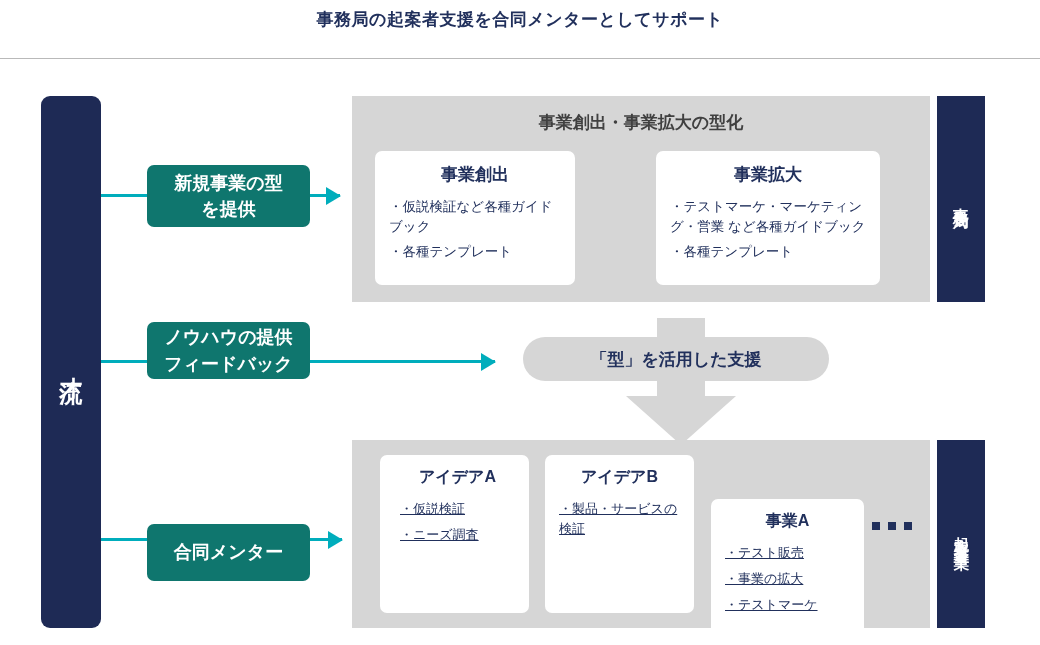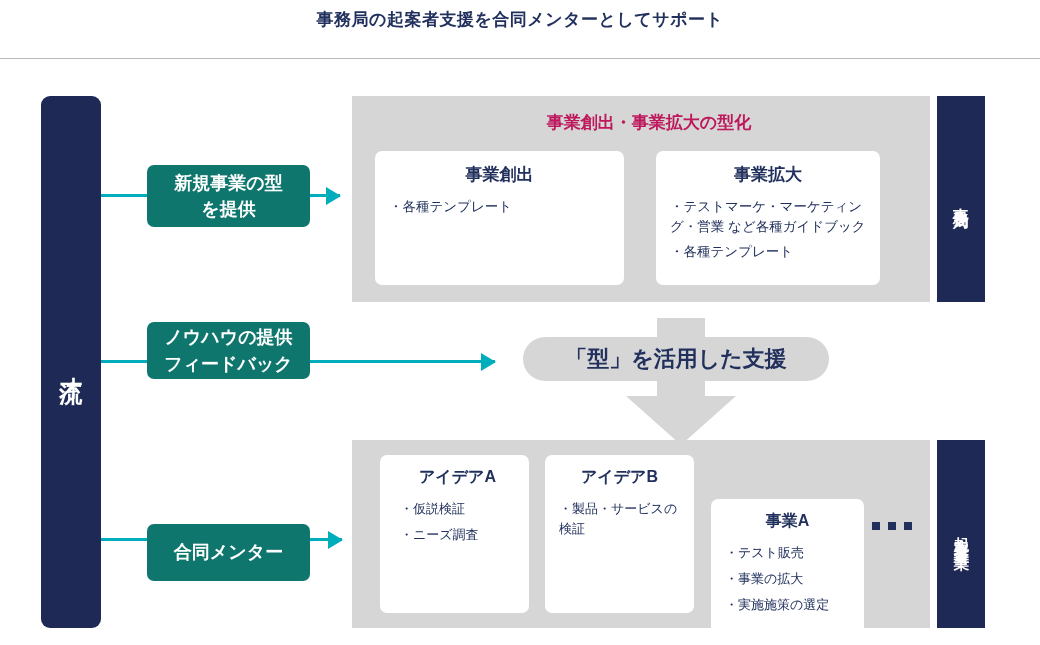--- a/index.html
+++ b/index.html
@@ -112,26 +112,26 @@
   .gray-panel {
     position: absolute;
     background: #d6d6d6;
     z-index: 0;
   }
   .panel-top    { left: 352px; top: 96px;  width: 578px; height: 206px; }
   .panel-bottom { left: 352px; top: 440px; width: 578px; height: 188px; }
 
   .panel-heading {
     position: absolute;
-    left: 8px; top: 15px;
+    left: 0; top: 15px;
     width: 100%;
     text-align: center;
     font-size: 17px;
     font-weight: 700;
-    color: #be185d;
+    color: #404040;
   }
 
   
   .card {
     position: absolute;
     background: #ffffff;
     border-radius: 7px;
     box-sizing: border-box;
     padding: 12px 14px 10px 14px;
   }
@@ -142,30 +142,30 @@
     color: #21305c;
     margin-bottom: 11px;
   }
   .card-bullets {
     font-size: 13.5px;
     line-height: 1.5;
     color: #21305c;
   }
   .card-bullets .bullet-line { margin-bottom: 4px; }
 
-  .card-sozo   { left: 375px; top: 151px; width: 249px; height: 134px; }
+  .card-sozo   { left: 375px; top: 151px; width: 200px; height: 134px; }
   .card-kakudai{ left: 656px; top: 151px; width: 224px; height: 134px; }
 
   .card-idea-a { left: 380px; top: 455px; width: 149px; height: 158px; padding-left: 20px; }
   .card-idea-b { left: 545px; top: 455px; width: 149px; height: 158px; }
   .card-biz-a  { left: 711px; top: 455px; width: 153px; height: 158px; margin-top: 44px; }
 
   .card-small .card-title { font-size: 16px; margin-bottom: 11px; }
   .card-small .card-bullets { font-size: 13px; line-height: 1.55; }
-  .card-small .card-bullets .bullet-line { margin-bottom: 6px; }
+  .card-small .card-bullets .bullet-line { margin-bottom: 6px; text-decoration: underline; }
 
   
   .ellipsis-dots {
     position: absolute;
     left: 872px; top: 522px;
     display: flex;
     gap: 8px;
     align-items: center;
   }
   .ellipsis-dots span {
@@ -201,21 +201,21 @@
   
   .gray-pill {
     position: absolute;
     left: 523px; top: 337px;
     width: 306px; height: 44px;
     background: #d6d6d6;
     border-radius: 22px;
     display: flex;
     align-items: center;
     justify-content: center;
-    font-size: 22px;
+    font-size: 17px;
     font-weight: 700;
     color: #21305c;
     z-index: 2;
   }
 
   
   .down-arrow {
     position: absolute;
     left: 0; top: 0;
     width: 140px; height: 130px;
@@ -262,20 +262,21 @@
 <div class="teal-arrow arrow-2"></div>
 <div class="teal-arrow arrow-3"></div>
 
 <div class="gray-panel panel-top">
   <div class="panel-heading">事業創出・事業拡大の型化</div>
 </div>
 
 <div class="card card-sozo">
   <div class="card-title">事業創出</div>
   <div class="card-bullets">
+    <div class="bullet-line">・仮説検証など各種ガイドブック</div>
     <div class="bullet-line">・各種テンプレート</div>
   </div>
 </div>
 
 <div class="card card-kakudai">
   <div class="card-title">事業拡大</div>
   <div class="card-bullets">
     <div class="bullet-line">・テストマーケ・マーケティング・営業 など各種ガイドブック</div>
     <div class="bullet-line">・各種テンプレート</div>
   </div>
@@ -310,21 +311,21 @@
   <div class="card-bullets">
     <div class="bullet-line">・製品・サービスの検証</div>
   </div>
 </div>
 
 <div class="card card-small card-biz-a">
   <div class="card-title">事業A</div>
   <div class="card-bullets">
     <div class="bullet-line">・テスト販売</div>
     <div class="bullet-line">・事業の拡大</div>
-    <div class="bullet-line">・実施施策の選定</div>
+    <div class="bullet-line">・テストマーケ</div>
   </div>
 </div>
 
 <div class="ellipsis-dots">
   <span></span>
   <span></span>
   <span></span>
 </div>
 
 <div class="right-bar right-bar-bottom">

